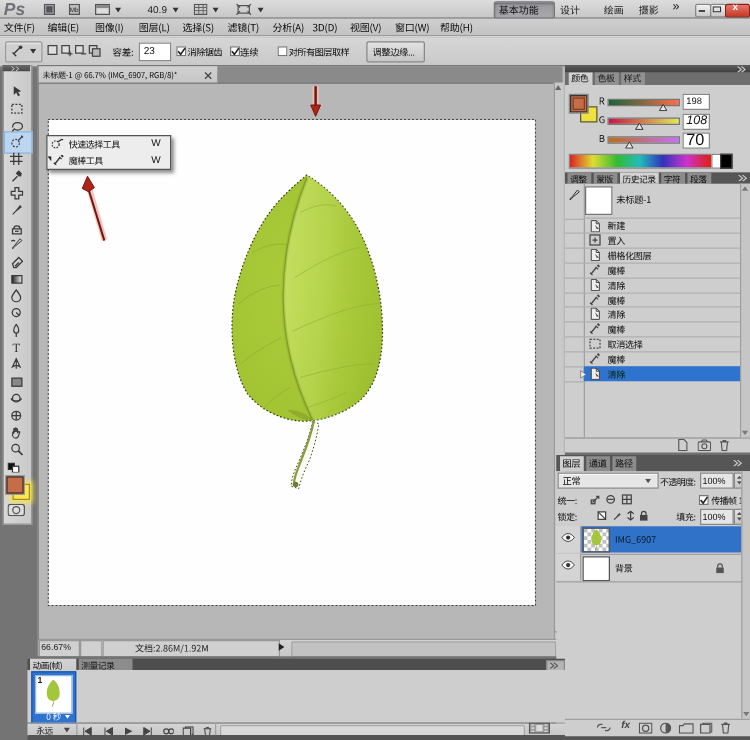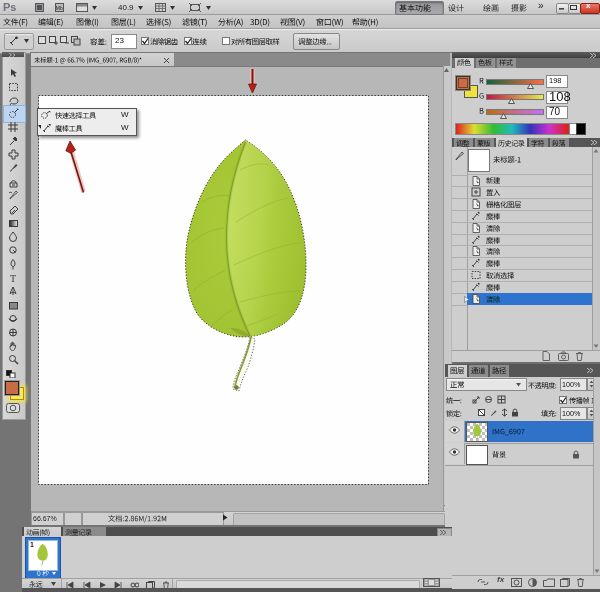--- a/index.html
+++ b/index.html
@@ -1,20 +1,20 @@
 <!DOCTYPE html>
 <html><head><meta charset="utf-8"><style>
 html,body{margin:0;padding:0}
 body{width:600px;height:592px;position:relative;overflow:hidden;
  font-family:"Liberation Sans",sans-serif;background:#747474}
 .abs{position:absolute}
 </style></head><body>
 
 <div class="abs" style="left:0px;top:0px;width:600px;height:14px;background:linear-gradient(#dcdcdc,#c7c7c7);border-bottom:1px solid #9a9a9a"></div>
-<div class="abs" style="left:3px;top:1px;font-size:11px;line-height:12px;color:#71717b;white-space:nowrap;"><b>Ps</b></div>
+<div class="abs" style="left:3px;top:1px;font-size:14px;line-height:12px;color:#71717b;white-space:nowrap;font-style:italic;"><b>Ps</b></div>
 <svg class="abs" style="left:35px;top:3px" width="9" height="9" viewBox="0 0 9 9">
     <rect x="0.5" y="0.5" width="8" height="8" fill="#9a9aa8" stroke="#555"></rect>
     <rect x="2" y="2" width="5" height="5" fill="#555"></rect>
   </svg>
 <svg class="abs" style="left:55px;top:3px" width="9" height="9" viewBox="0 0 9 9">
     <rect x="0.5" y="0.5" width="8" height="8" fill="#bbb" stroke="#555"></rect>
     <text x="0.8" y="6.8" font-size="5" fill="#222" font-family="Liberation Sans">Mb</text>
   </svg>
 <svg class="abs" style="left:76px;top:3px" width="12" height="9" viewBox="0 0 12 9">
     <rect x="0.5" y="0.5" width="11" height="8" fill="#ddd" stroke="#555"></rect>
@@ -381,30 +381,30 @@
 <div class="abs" style="left:546px;top:75px;width:20px;height:11px;background:#fff;border:1px solid #888"></div>
 <div class="abs" style="left:549px;top:76px;font-size:7.5px;line-height:9.5px;color:#111;white-space:nowrap;">198</div>
 <svg style="position:absolute;left:479px;top:91.0px;overflow:visible" width="7" height="10" viewBox="0 -7.5 7 10">
     <path d="M2.9 0.1C3.7 0.1 4.3 -0.2 4.6 -0.5V-2.9H2.8V-2.3H4V-0.8C3.8 -0.6 3.4 -0.5 3 -0.5C1.8 -0.5 1.1 -1.4 1.1 -2.8C1.1 -4.1 1.9 -5 3 -5C3.5 -5 3.9 -4.8 4.2 -4.5L4.5 -4.9C4.2 -5.2 3.7 -5.6 3 -5.6C1.5 -5.6 0.4 -4.5 0.4 -2.7C0.4 -1 1.5 0.1 2.9 0.1Z" fill="#111"></path>
   </svg>
 <div class="abs" style="left:486px;top:93.5px;width:56px;height:4px;background:linear-gradient(90deg,rgb(198,20,70),rgb(225,235,80));border:1px solid #777"></div>
 <svg class="abs" style="left:508px;top:97.5px" width="7" height="6" viewBox="0 0 7 6">
     <path d="M0.5,5.5L3.5,0.5L6.5,5.5Z" fill="#e8e8e8" stroke="#333" stroke-width="0.8"></path>
   </svg>
 <div class="abs" style="left:546px;top:90.5px;width:20px;height:11px;background:#fff;border:1px solid #888"></div>
-<div class="abs" style="left:549px;top:91.5px;font-size:13px;line-height:9.5px;color:#111;white-space:nowrap;">108</div>
+<div class="abs" style="left:549px;top:91.5px;font-size:10px;line-height:9.5px;color:#111;white-space:nowrap;font-style:italic;">108</div>
 <svg style="position:absolute;left:479px;top:106.0px;overflow:visible" width="6" height="10" viewBox="0 -7.5 6 10">
     <path d="M0.8 0H2.5C3.7 0 4.6 -0.5 4.6 -1.6C4.6 -2.4 4.1 -2.8 3.5 -2.9V-3C4 -3.1 4.3 -3.6 4.3 -4.2C4.3 -5.1 3.5 -5.5 2.4 -5.5H0.8ZM1.4 -3.2V-5H2.3C3.2 -5 3.6 -4.7 3.6 -4.1C3.6 -3.5 3.2 -3.2 2.3 -3.2ZM1.4 -0.6V-2.6H2.4C3.4 -2.6 3.9 -2.3 3.9 -1.6C3.9 -0.9 3.4 -0.6 2.4 -0.6Z" fill="#111"></path>
   </svg>
 <div class="abs" style="left:486px;top:108.5px;width:56px;height:4px;background:linear-gradient(90deg,rgb(190,110,20),rgb(200,110,255));border:1px solid #777"></div>
 <svg class="abs" style="left:500px;top:112.5px" width="7" height="6" viewBox="0 0 7 6">
     <path d="M0.5,5.5L3.5,0.5L6.5,5.5Z" fill="#e8e8e8" stroke="#333" stroke-width="0.8"></path>
   </svg>
 <div class="abs" style="left:546px;top:106px;width:20px;height:11px;background:#fff;border:1px solid #888"></div>
-<div class="abs" style="left:549px;top:107px;font-size:10px;line-height:9.5px;color:#111;white-space:nowrap;">70</div>
+<div class="abs" style="left:549px;top:107px;font-size:13px;line-height:9.5px;color:#111;white-space:nowrap;">70</div>
 <div class="abs" style="left:455px;top:123px;width:114px;height:10px;border:1px solid #888;background:linear-gradient(90deg,#d22,#dd3 16%,#3b3 33%,#2bb 49%,#33b 65%,#c3c 82%,#d22 97%)"></div>
 <div class="abs" style="left:569px;top:123px;width:7px;height:10px;background:#fff;border:1px solid #888"></div>
 <div class="abs" style="left:576px;top:123px;width:8px;height:10px;background:#000;border:1px solid #444"></div>
 <div class="abs" style="left:452px;top:138px;width:148px;height:9px;background:#565656"></div>
 <div class="abs" style="left:454px;top:138px;width:19px;height:9px;background:#8c8c8c"></div>
 <svg style="position:absolute;left:456px;top:138.5px;overflow:visible" width="15" height="9" viewBox="0 -7.0 15 9">
     <path d="M0.7 -5.4C1.1 -5.1 1.6 -4.6 1.8 -4.3L2.2 -4.7C1.9 -5 1.5 -5.4 1.1 -5.7ZM0.3 -3.7V-3.2H1.3V-0.7C1.3 -0.4 1 -0.1 0.9 0C1 0.1 1.2 0.3 1.2 0.4C1.3 0.2 1.5 0.1 2.4 -0.6C2.3 -0.3 2.2 0 2 0.3C2.1 0.3 2.3 0.5 2.4 0.6C3.1 -0.4 3.1 -1.9 3.1 -3V-5.1H6V-0.1C6 0 6 0.1 5.9 0.1C5.8 0.1 5.4 0.1 5.1 0.1C5.1 0.2 5.2 0.4 5.2 0.5C5.7 0.5 6 0.5 6.2 0.5C6.4 0.4 6.5 0.2 6.5 -0.1V-5.6H2.7V-3C2.7 -2.3 2.7 -1.5 2.5 -0.8C2.4 -0.9 2.3 -1 2.3 -1.1L1.8 -0.8V-3.7ZM4.3 -4.9V-4.3H3.6V-3.9H4.3V-3.2H3.4V-2.8H5.7V-3.2H4.8V-3.9H5.6V-4.3H4.8V-4.9ZM3.6 -2.2V-0.2H4V-0.6H5.5V-2.2ZM4 -1.8H5.1V-1H4ZM8.1 -1.2V-0.1H6.9V0.4H13.3V-0.1H10.4V-0.7H12.4V-1.1H10.4V-1.6H12.8V-2.1H7.4V-1.6H9.8V-0.1H8.6V-1.2ZM7.2 -4.7V-3.5H8.2C7.9 -3.1 7.4 -2.7 6.9 -2.5C7 -2.5 7.1 -2.3 7.2 -2.2C7.6 -2.4 8 -2.7 8.4 -3.1V-2.2H8.9V-3.2C9.2 -3 9.6 -2.7 9.8 -2.5L10 -2.8C9.8 -3 9.4 -3.3 9.1 -3.4L8.9 -3.2V-3.5H10V-4.7H8.9V-5H10.2V-5.4H8.9V-5.9H8.4V-5.4H7V-5H8.4V-4.7ZM7.6 -4.3H8.4V-3.8H7.6ZM8.9 -4.3H9.6V-3.8H8.9ZM11.1 -4.7H12.3C12.2 -4.2 12 -3.9 11.7 -3.6C11.5 -3.9 11.2 -4.3 11.1 -4.7ZM11.1 -5.9C10.9 -5.2 10.5 -4.5 10.1 -4.1C10.2 -4 10.3 -3.8 10.4 -3.7C10.6 -3.9 10.7 -4 10.8 -4.2C11 -3.9 11.2 -3.6 11.4 -3.3C11.1 -3 10.6 -2.7 10.1 -2.6C10.2 -2.5 10.3 -2.3 10.4 -2.2C10.9 -2.4 11.4 -2.6 11.8 -3C12.1 -2.6 12.5 -2.3 13 -2.1C13.1 -2.3 13.2 -2.5 13.3 -2.6C12.8 -2.7 12.4 -3 12.1 -3.3C12.4 -3.6 12.6 -4.1 12.8 -4.7H13.3V-5.1H11.3C11.4 -5.3 11.5 -5.5 11.5 -5.8Z" fill="#111"></path>
   </svg>
 <div class="abs" style="left:475px;top:138px;width:19px;height:9px;background:#8c8c8c"></div>
 <svg style="position:absolute;left:477px;top:138.5px;overflow:visible" width="15" height="9" viewBox="0 -7.0 15 9">

